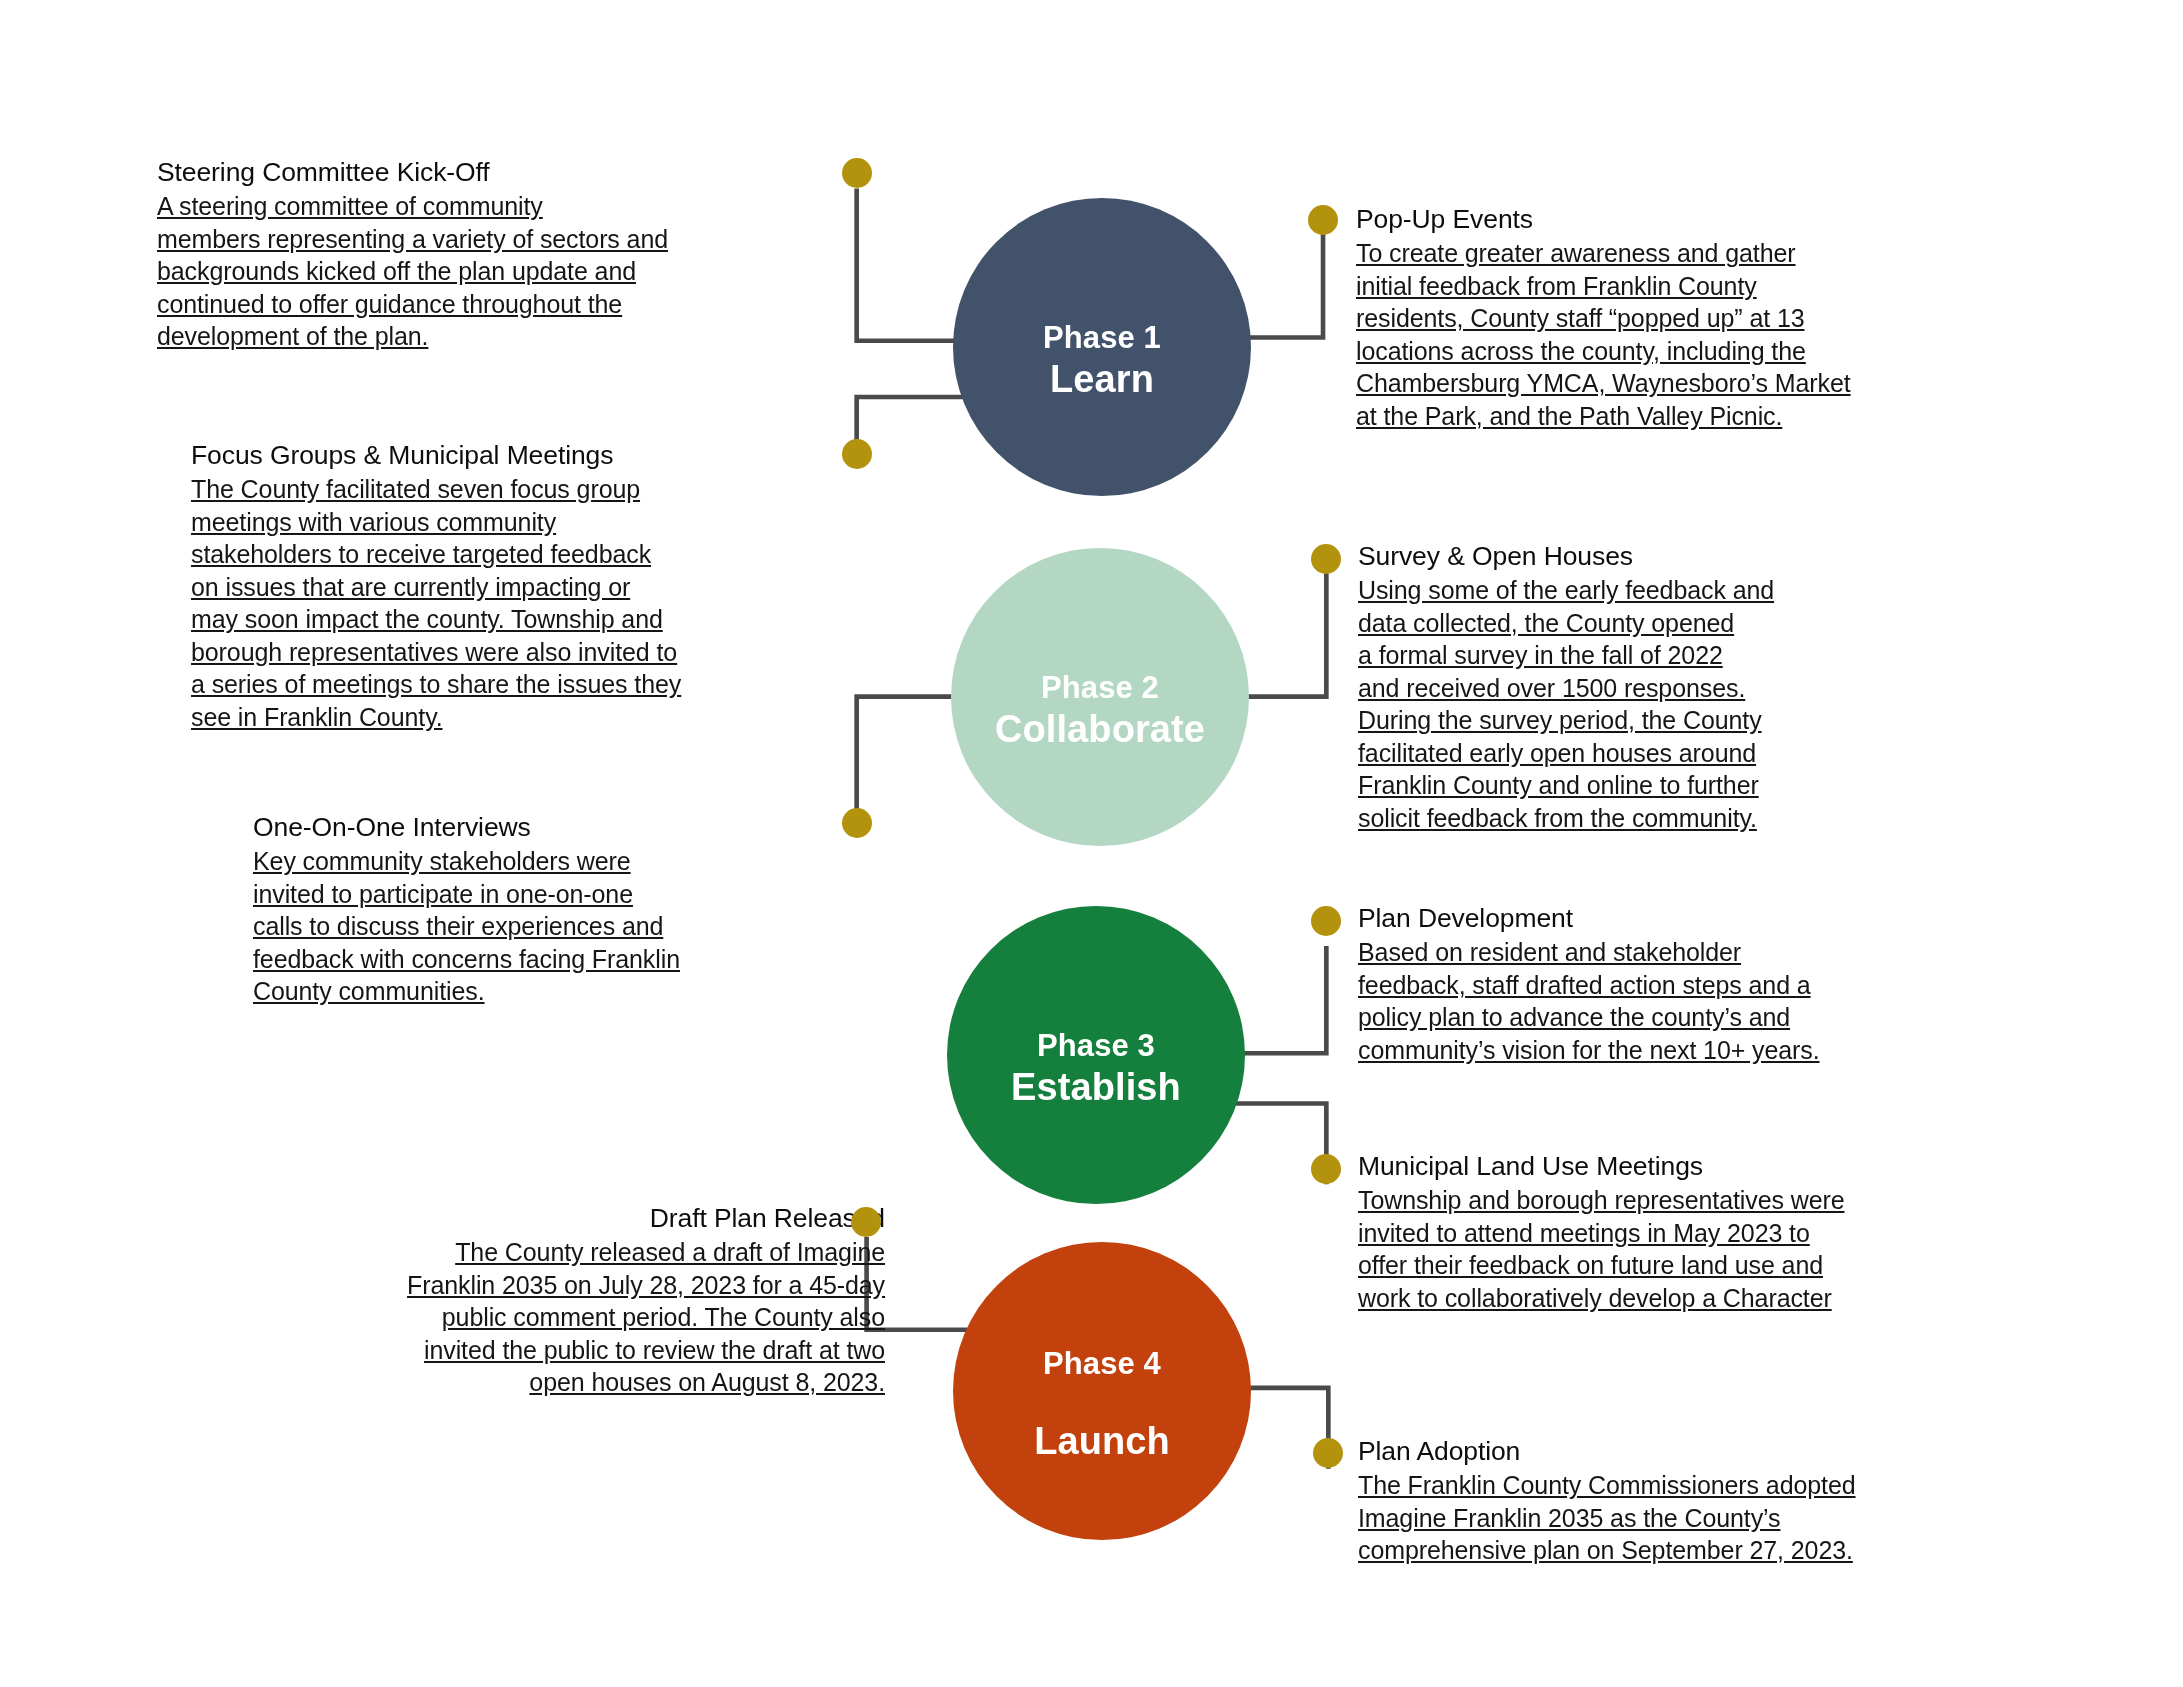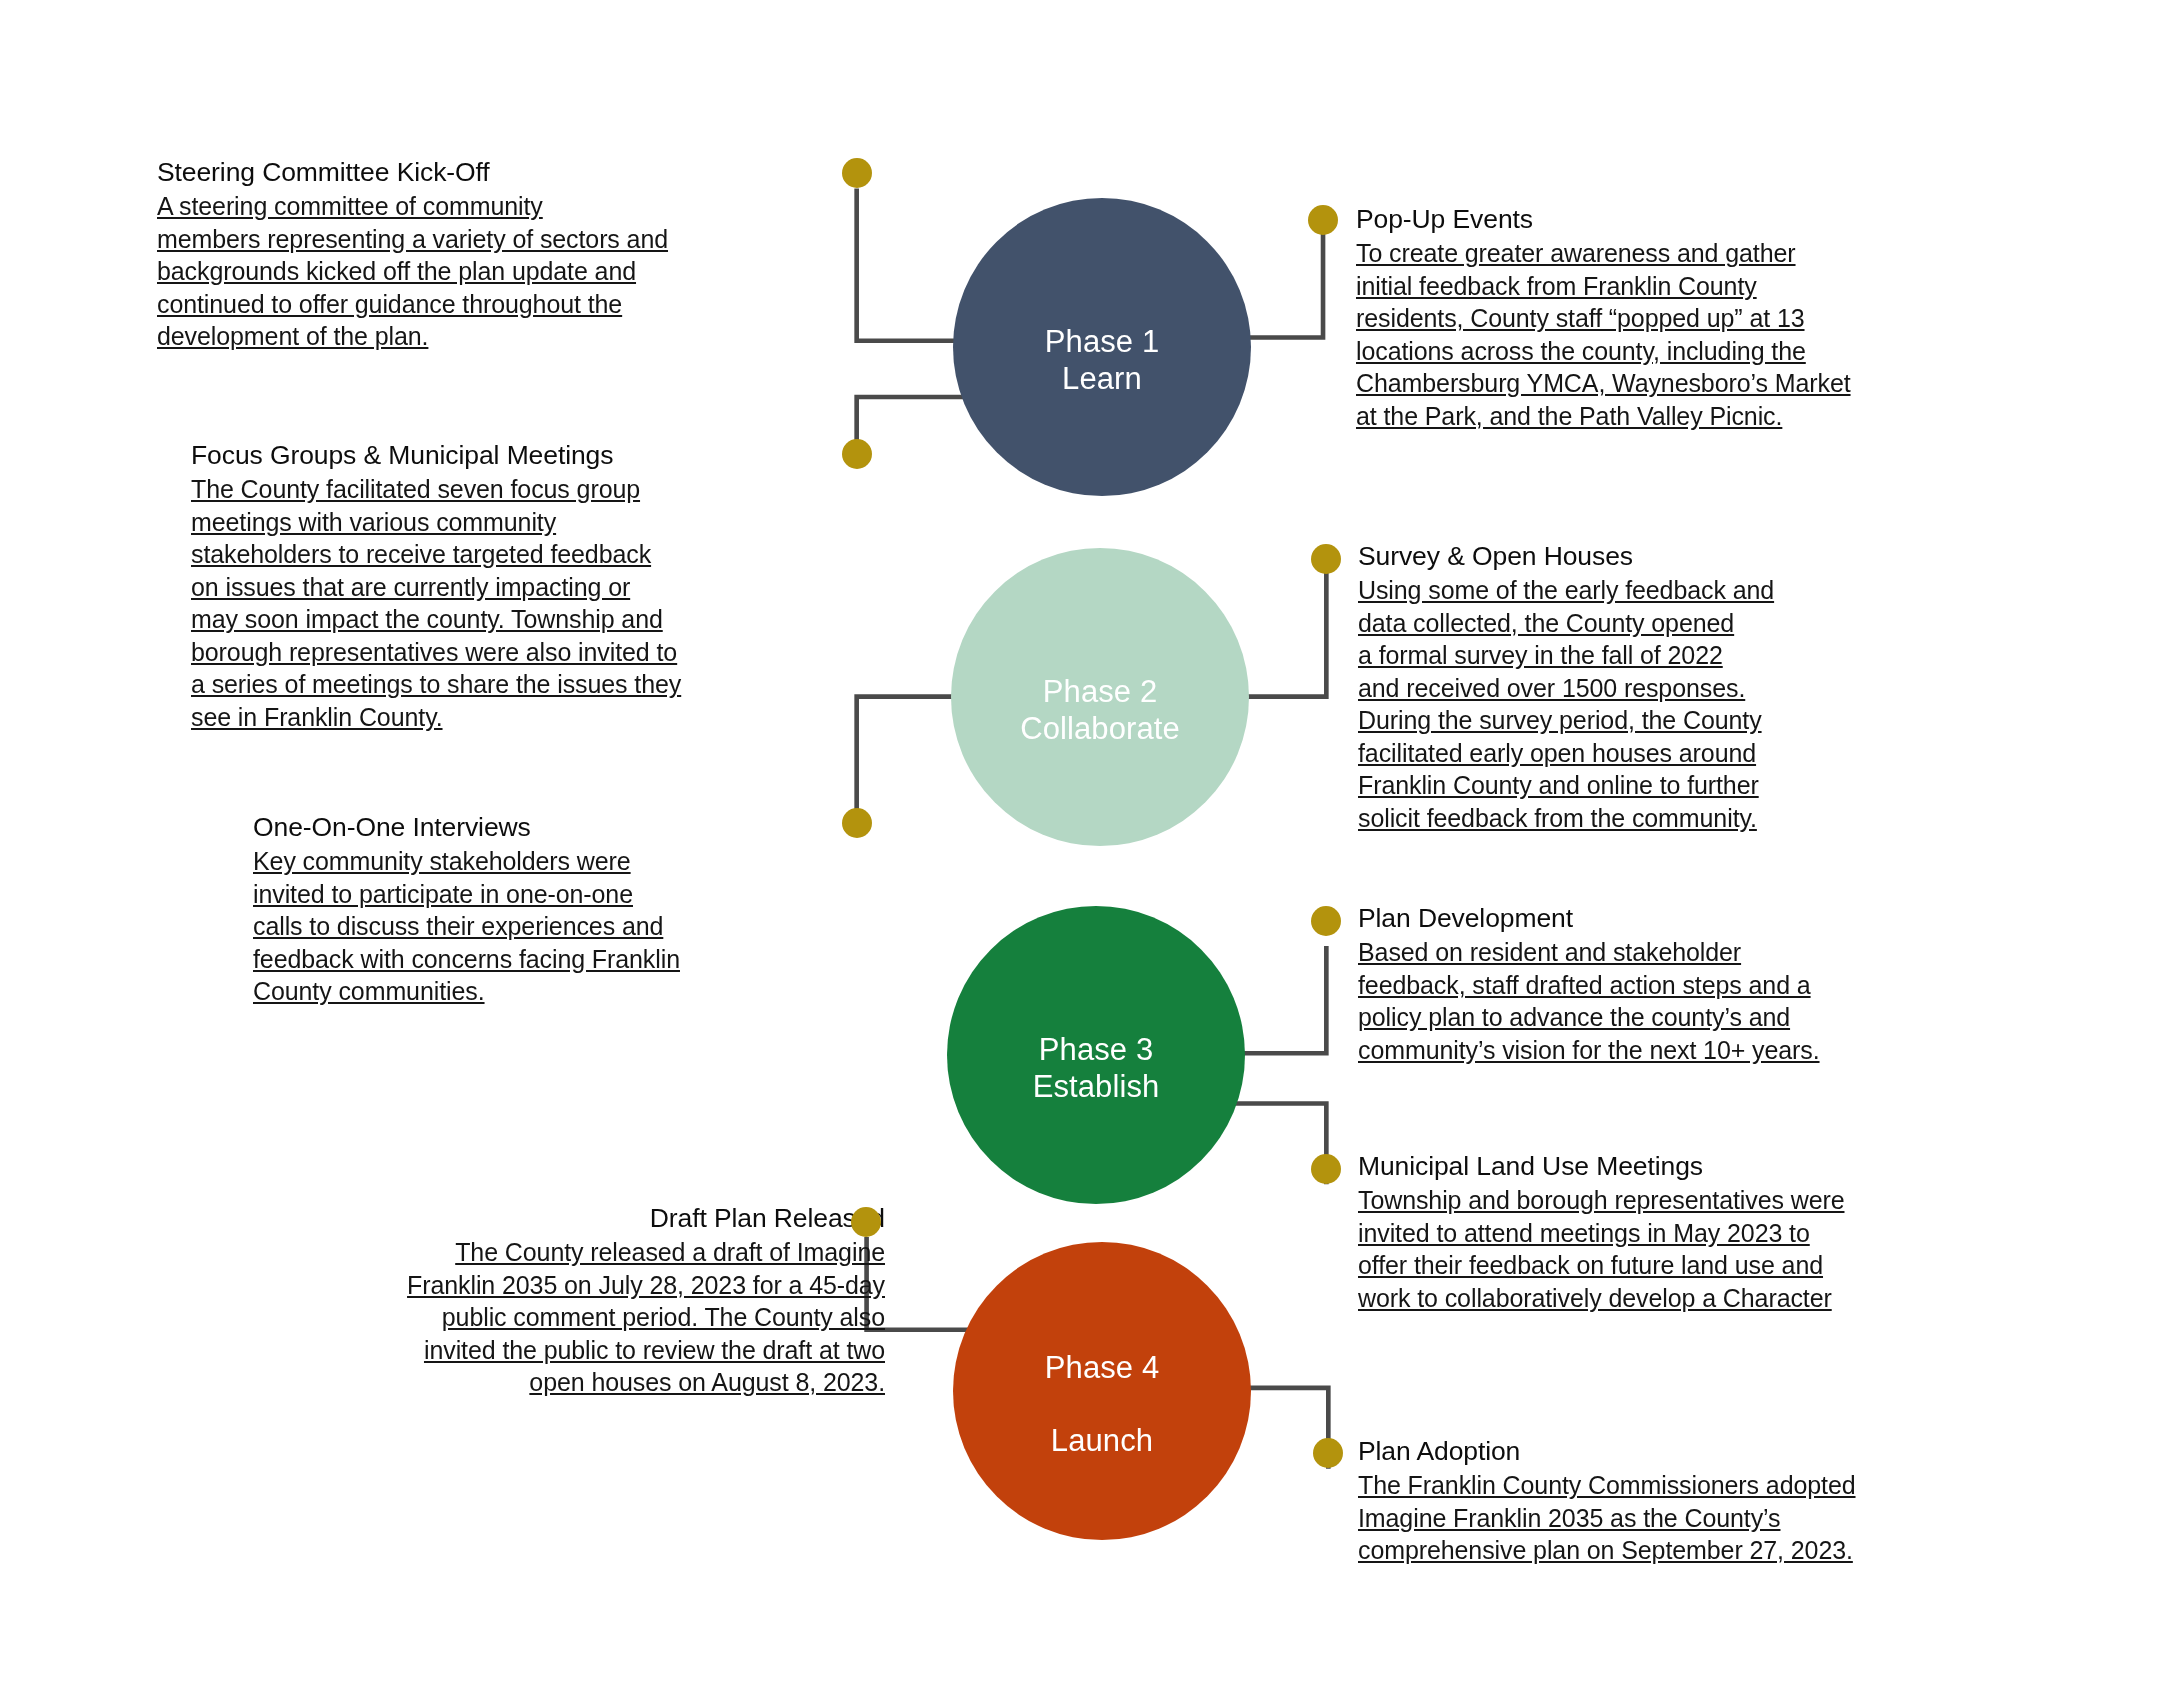--- a/index.html
+++ b/index.html
@@ -36,27 +36,27 @@
     justify-content: center;
     color: #ffffff;
     text-align: center;
     font-weight: bold;
     letter-spacing: 0.1px;
     z-index: 3;
   }
   .phase-circle .pc-line1 {
     font-size: 31px;
     line-height: 1.18;
-    font-weight: normal;
+    font-weight: bold;
     margin-top: 28px;
   }
   .phase-circle .pc-line2 {
-    font-size: 31px;
+    font-size: 38px;
     line-height: 1.18;
-    font-weight: normal;
+    font-weight: bold;
   }
 
   
   .dot {
     position: absolute;
     width: 30px;
     height: 30px;
     border-radius: 50%;
     z-index: 4;
   }

